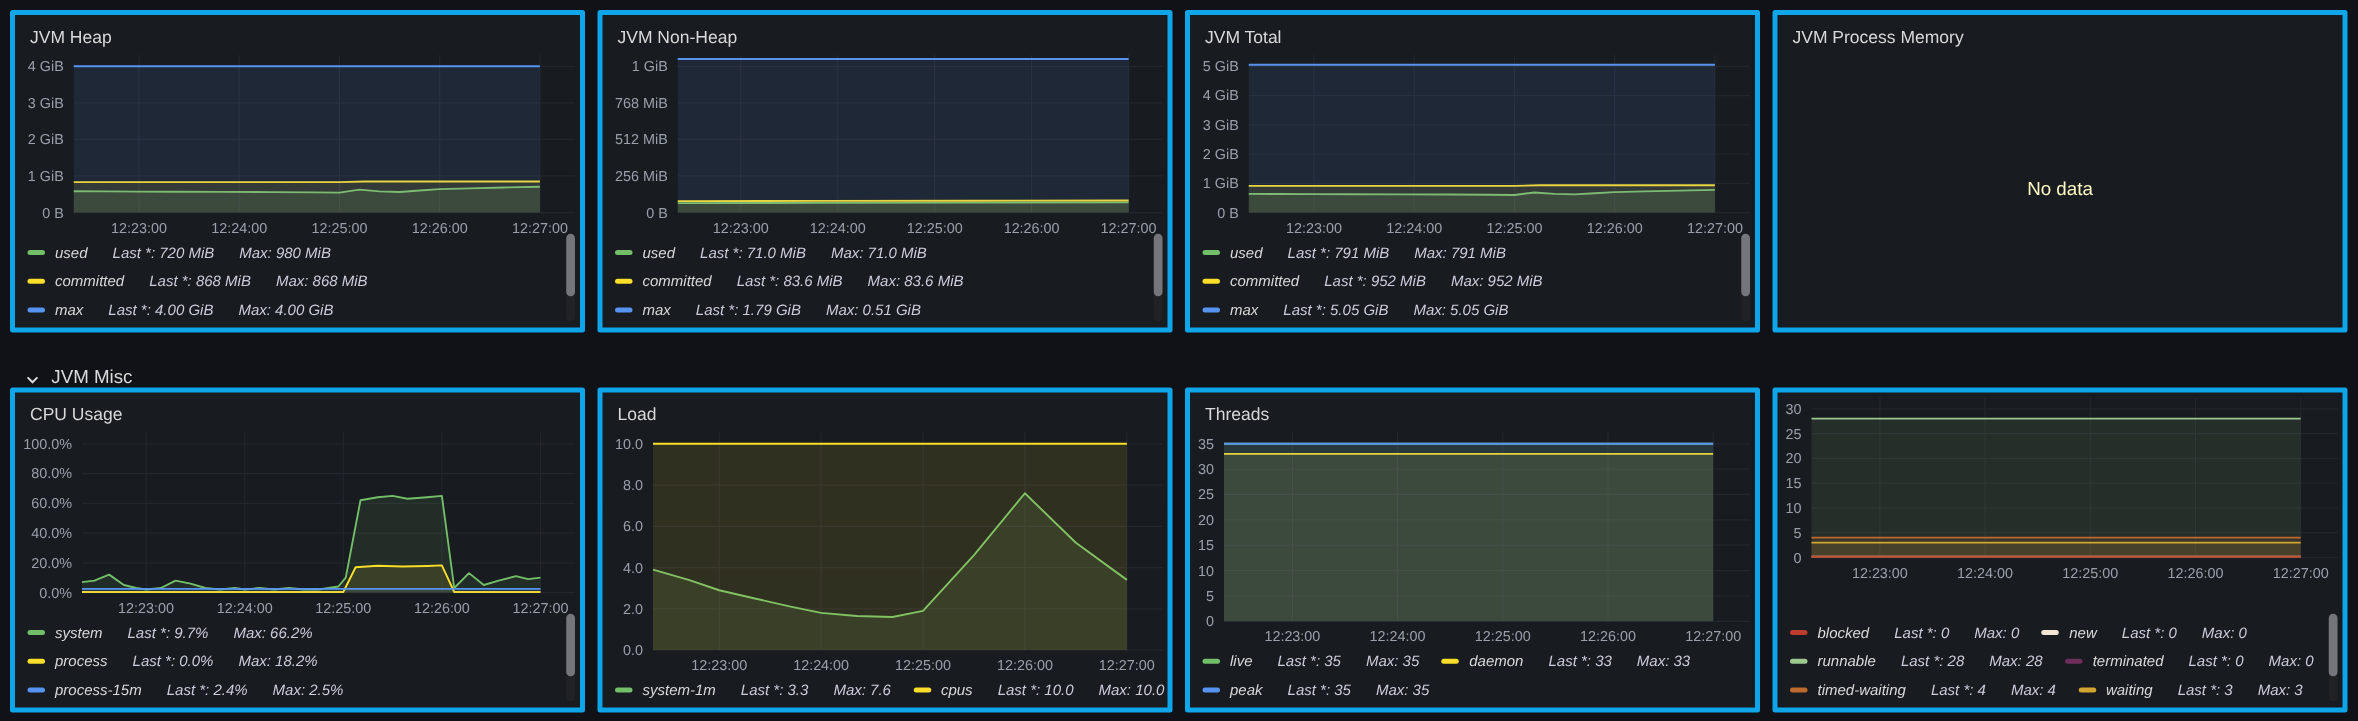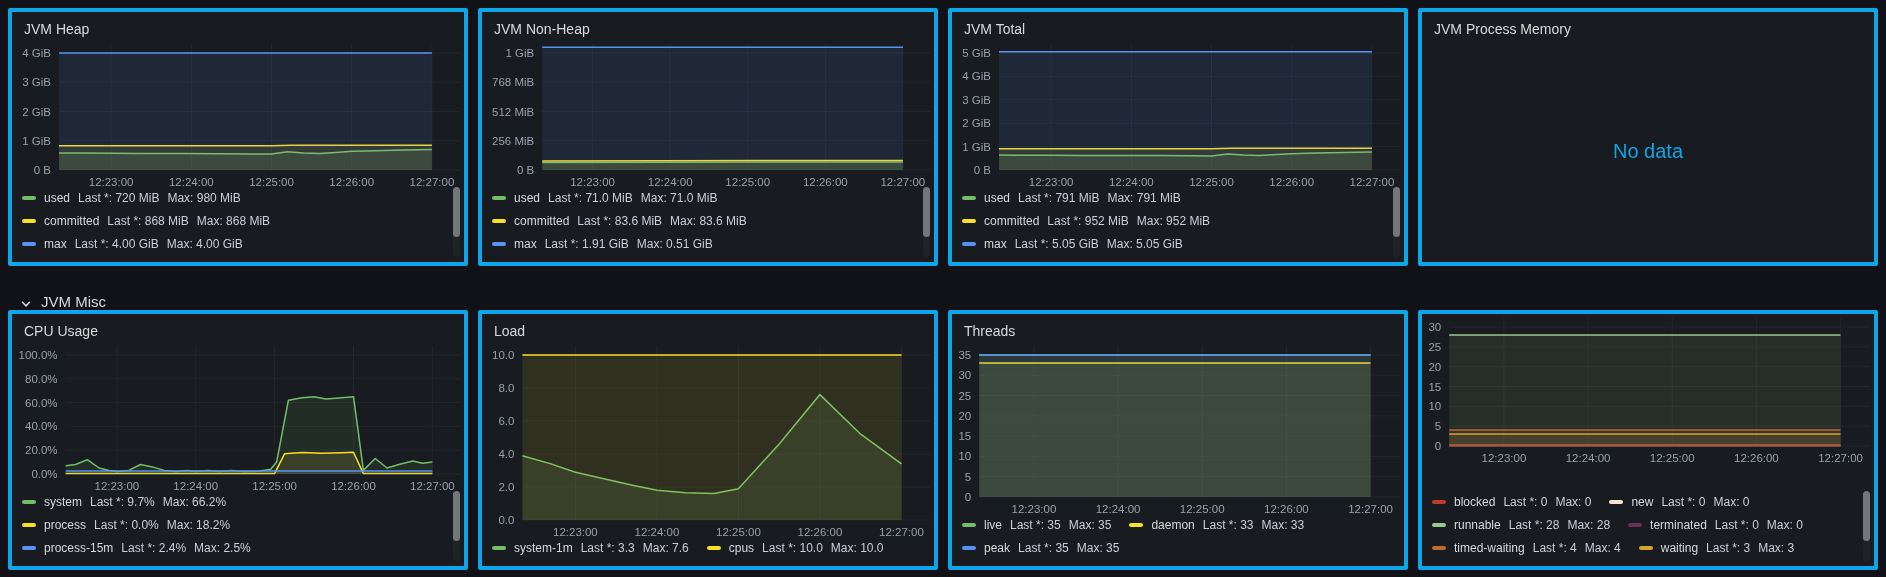--- a/index.html
+++ b/index.html
@@ -18,34 +18,34 @@
     display:flex;flex-direction:column;min-width:0;box-sizing:border-box;
   }
   .ptitle{
     margin:0;padding:8px 12px 2px;font-size:14px;font-weight:500;
     color:#d8d9da;line-height:18px;cursor:pointer;white-space:nowrap;
     overflow:hidden;text-overflow:ellipsis;
   }
   .chart{flex:1;min-height:0;position:relative;}
   .chart svg{position:absolute;left:0;top:0;}
   .legend{position:relative;padding:1px 16px 7px 10px;}
-  .legend-row{display:flex;gap:18px;height:23px;align-items:center;}
+  .legend-row{display:flex;gap:18px;height:23px;align-items:flex-end;font-style:italic;}
   .legend-item{display:flex;align-items:center;gap:8px;font-size:12px;color:#ccccdc;cursor:pointer;white-space:nowrap;}
   .swatch{width:14px;height:4px;border-radius:2px;display:inline-block;flex:none;}
   .lname{color:#d8d9da;}
-  .lval{color:#ccccdc;}
+  .lval{color:#ccccdc;margin-left:12px;}
   .scrollbar{position:absolute;top:2px;right:4px;bottom:5px;width:7px;background:#202226;border-radius:4px;}
   .scroll-thumb{position:absolute;top:0;left:0;width:7px;height:72%;background:#74767b;border-radius:4px;cursor:pointer;}
   .section-row{
     height:44px;display:flex;align-items:flex-end;gap:9px;padding:0 12px;margin:0 8px;
     color:#d8d9da;font-size:15px;font-weight:500;cursor:pointer;user-select:none;
   }
   .chev{display:flex;align-items:center;}
   .nodata-wrap{flex:1;display:flex;align-items:center;justify-content:center;}
-  .nodata{color:#0ea5e9;font-size:20px;}
+  .nodata{color:#fef9c3;font-size:15px;}
 </style>
 </head>
 <body>
 
 <div class="dashboard">
 
   <div class="row row-top">
     <section class="panel">
       <h2 class="ptitle">JVM Heap</h2>
       <div class="chart">
@@ -154,21 +154,21 @@
               <span class="swatch" style="background: rgb(250, 222, 42);"></span>
               <span class="lname">committed</span>
               <span class="lval">Last *: 83.6 MiB</span>
               <span class="lval">Max: 83.6 MiB</span>
             </div>
           </div>
           <div class="legend-row">
             <div class="legend-item">
               <span class="swatch" style="background: rgb(87, 148, 242);"></span>
               <span class="lname">max</span>
-              <span class="lval">Last *: 1.91 GiB</span>
+              <span class="lval">Last *: 1.79 GiB</span>
               <span class="lval">Max: 0.51 GiB</span>
             </div>
           </div>
           <div class="scrollbar">
             <div class="scroll-thumb"></div>
           </div>
         </div>
     </section>
     <section class="panel">
       <h2 class="ptitle">JVM Total</h2>

